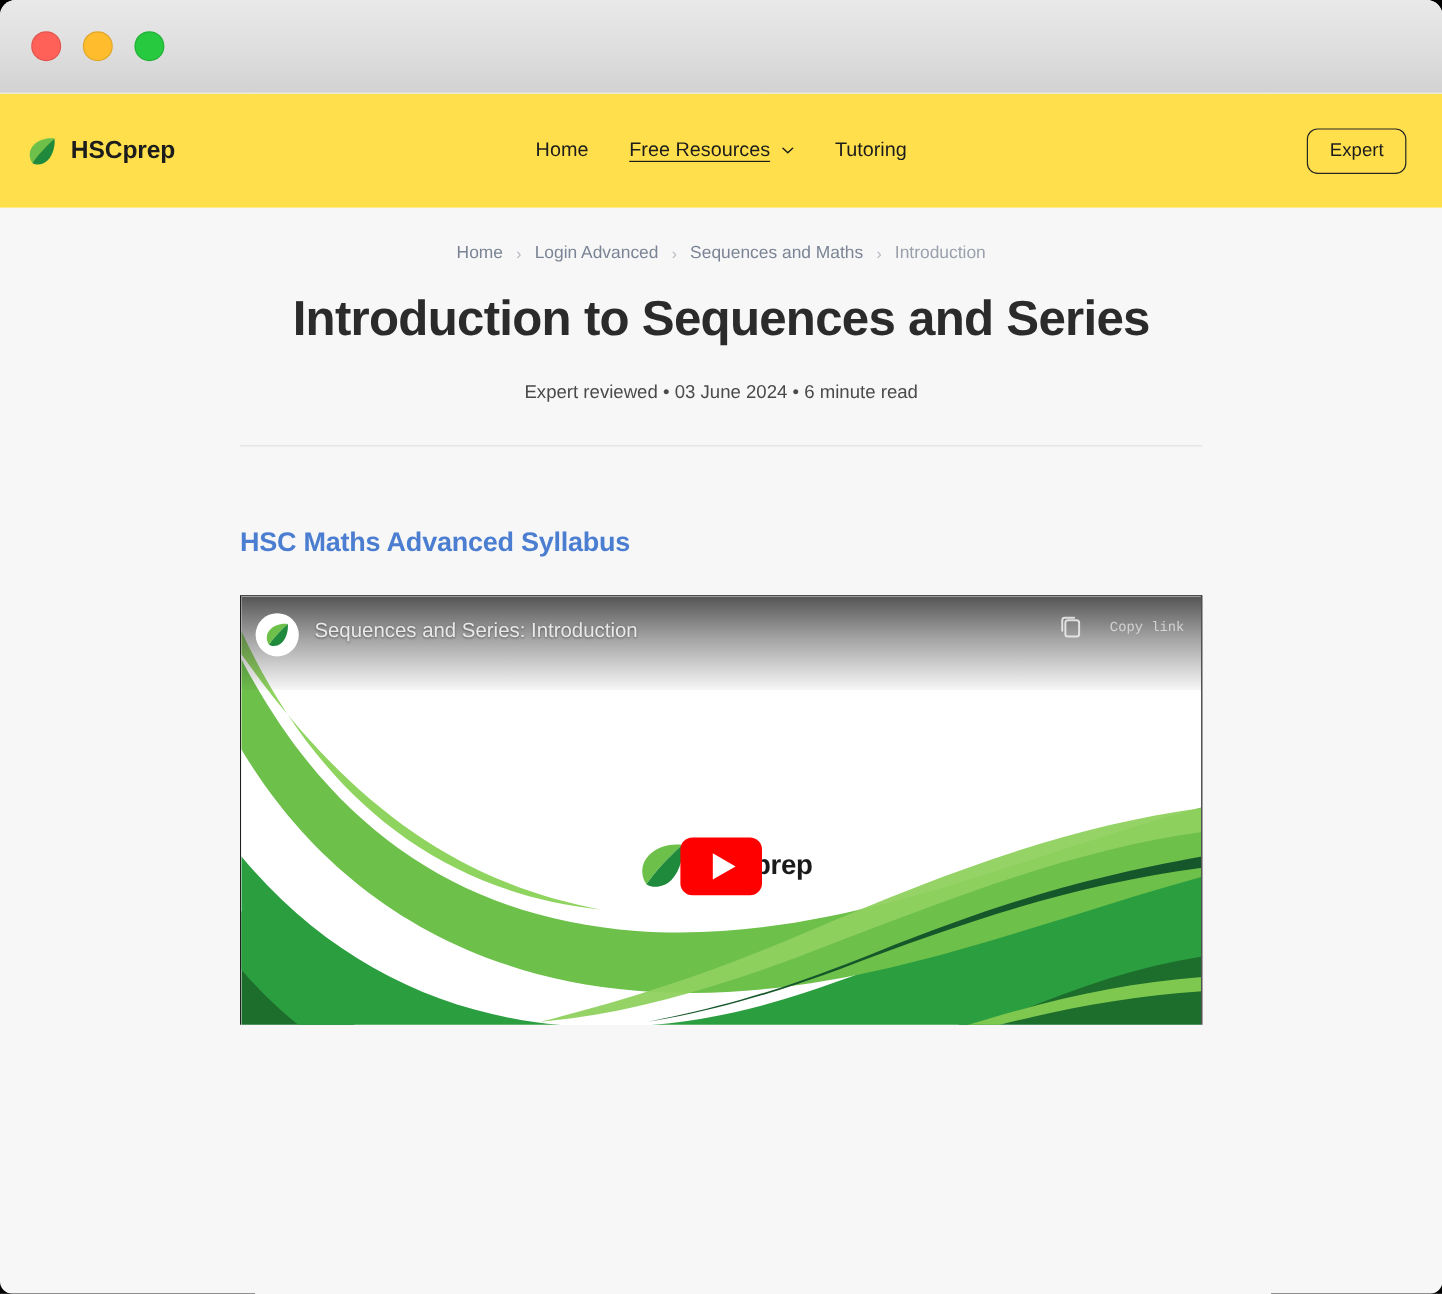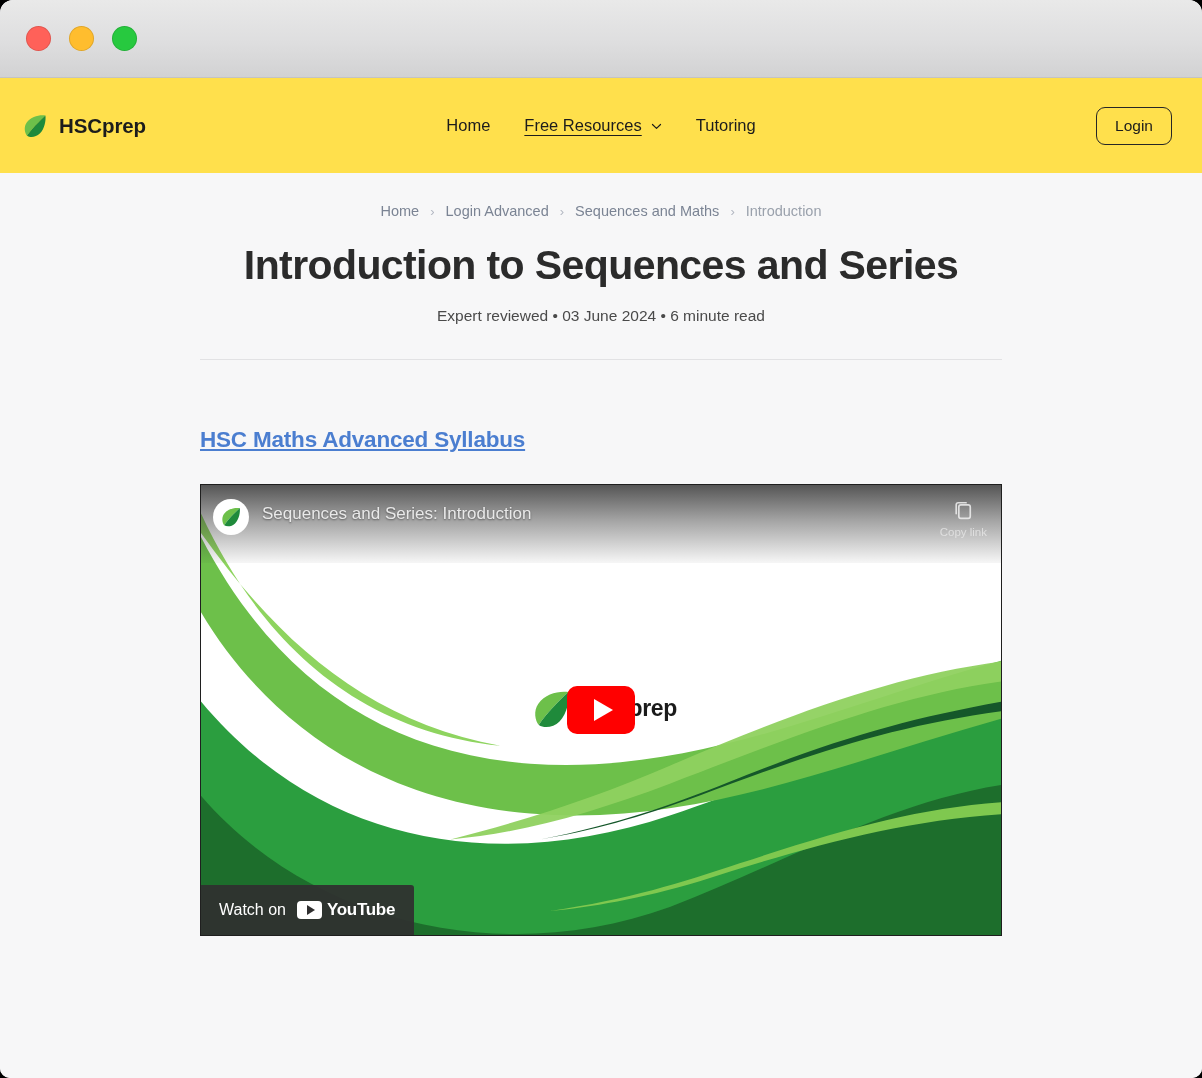--- a/index.html
+++ b/index.html
@@ -42,21 +42,21 @@
     position: relative;
   }
   .dot.red    { background: #ff6159; box-shadow: inset 0 0 0 1px rgba(0,0,0,.12); }
   .dot.yellow { background: #ffbd2e; box-shadow: inset 0 0 0 1px rgba(0,0,0,.12); }
   .dot.green  { background: #27c93f; box-shadow: inset 0 0 0 1px rgba(0,0,0,.12); }
 
   
   .viewport {
     position: relative;
     width: 1202px;
-    height: 1000px;
+    height: 776px;
     background: #f7f7f8;
     overflow: hidden;
   }
 
   
   .navbar {
     height: 95px;
     background: #ffe04c;
     display: flex;
     align-items: center;
@@ -157,39 +157,38 @@
   h1.title {
     margin: 24px 0 0;
     font-size: 41px;
     line-height: 1.12;
     font-weight: 700;
     text-align: center;
     color: #2b2b2b;
     letter-spacing: -.6px;
   }
   .meta {
-    margin-top: 18px;
+    margin-top: 30px;
     text-align: center;
     font-size: 15.5px;
     color: #4a4a4a;
   }
   .divider {
     margin: 34px auto 0;
     width: 802px;
     height: 1px;
     background: #e2e2e4;
   }
 
   h2.syllabus {
     margin: 67px 0 0;
     font-size: 22.5px;
     font-weight: 700;
     color: #4b7ed0;
     letter-spacing: -.2px;
-    text-decoration: underline;
   }
   ul.syl-list {
     margin: 18px 0 0;
     padding-left: 27px;
     list-style: none;
   }
   ul.syl-list li {
     position: relative;
     font-size: 15.8px;
     color: #2c2c2c;
@@ -262,24 +261,25 @@
     margin-left: 13px;
     margin-top: 7px;
     font-size: 17px;
     color: #e9e9e9;
     font-family: "Liberation Sans", sans-serif;
     text-shadow: 0 1px 2px rgba(0,0,0,.45);
   }
   .yt-copy {
     margin-left: auto;
     display: flex;
-    flex-direction: column;
-    align-items: center;
-    gap: 0;
-    cursor: pointer;
+    flex-direction: row;
+    align-items: center;
+    gap: 20px;
+    cursor: pointer;
+    font-family: Liberation Mono, monospace;
   }
   .yt-copy-label {
     font-size: 11.5px;
     color: rgba(235,235,235,.72);
   }
 
   .play-btn {
     position: absolute;
     left: 50%; top: 50%;
     transform: translate(-50%, -50%);
@@ -393,21 +393,21 @@
           <span class="label-u">Free Resources</span>
           <span class="chev">
             <svg viewBox="0 0 12 12" width="11" height="11" aria-hidden="true">
               <path d="M1.6 3.8 L6 8.0 L10.4 3.8" fill="none" stroke="#1c1c1c" stroke-width="1.3" stroke-linecap="round" stroke-linejoin="round"></path>
             </svg>
           </span>
         </span>
         <a class="nav-link" href="#">Tutoring</a>
       </div>
 
-      <button class="login-btn">Login</button>
+      <button class="login-btn">Expert</button>
     </div>
 
     <div class="page">
       <div class="content">
 
         <div class="breadcrumb">
           <a href="#">Home</a>
           <span class="sep">›</span>
           <a href="#">Login Advanced</a>
           <span class="sep">›</span>

